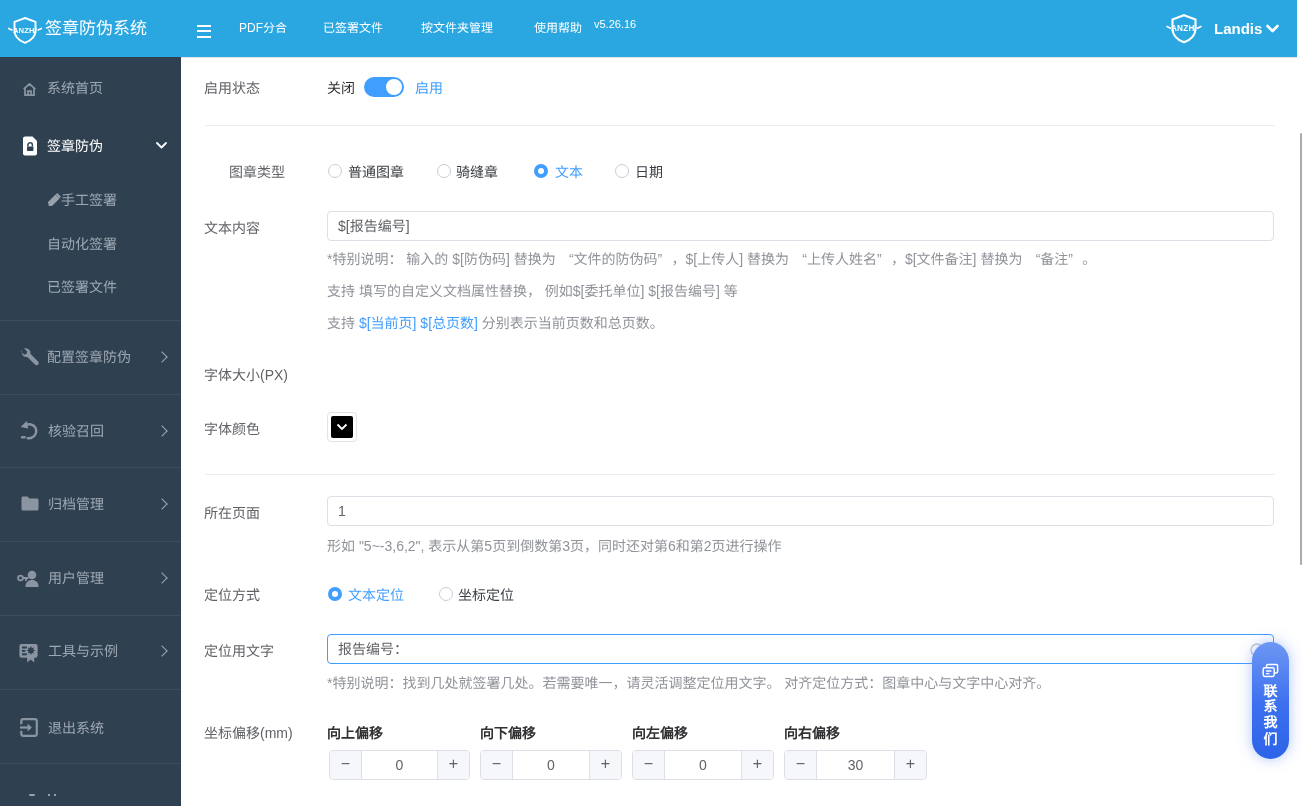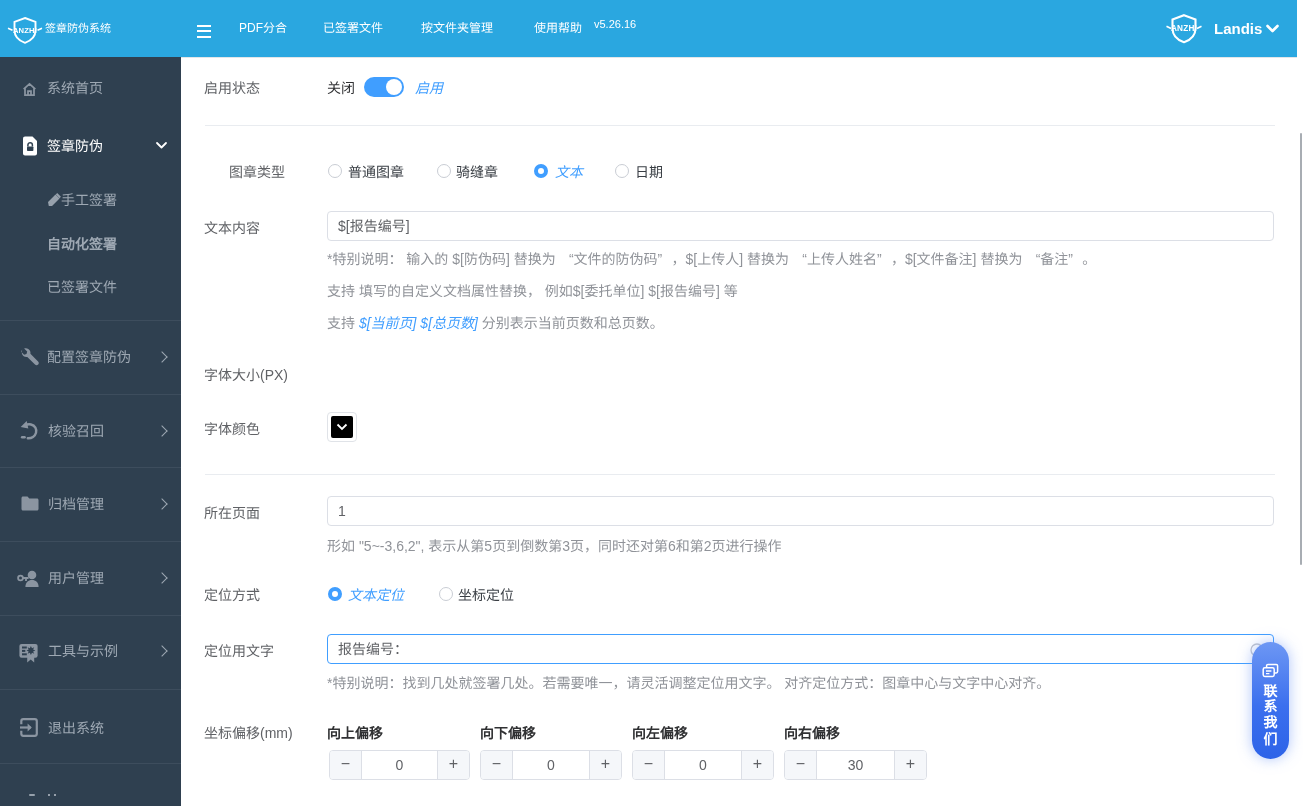--- a/index.html
+++ b/index.html
@@ -18,21 +18,21 @@
   .chev-r { position:absolute; width:8px; height:8px; border-top:1.6px solid #9ea8b3; border-right:1.6px solid #9ea8b3; transform:rotate(45deg); }
   
   #main { position:absolute; left:181px; top:57px; width:1116px; height:749px; background:#fff; border-top:1px solid #e2e6e9; }
   .flabel { position:absolute; left:23px; font-size:14px; color:#606266; white-space:nowrap; }
   .hint { position:absolute; left:146px; font-size:14px; color:#909399; white-space:nowrap; }
   .fdiv { position:absolute; left:24px; width:1070px; height:1px; background:#e9ecf0; }
   .inp { position:absolute; left:146px; width:947px; height:30px; border:1px solid #dcdfe6; border-radius:4px; background:#fff; font-size:14px; color:#606266; line-height:28px; padding-left:10px; }
   .radio { position:absolute; width:14px; height:14px; border:1px solid #c9cdd4; border-radius:50%; background:#fff; }
   .radio.on { border:4.5px solid #409eff; }
   .rlabel { position:absolute; font-size:14px; color:#3a3f45; white-space:nowrap; }
-  .blue { color:#409eff;font-style:italic; }
+  .blue { color:#409eff; }
   .qo { display:inline-block; width:14px; text-align:right; }
   .qc { display:inline-block; width:14px; text-align:left; }
   .numgrp { position:absolute; top:692px; height:30px; border:1px solid #dcdfe6; border-radius:4px; background:#fff; }
   .nbtn { position:absolute; top:0; width:32px; height:28px; background:#f5f7fa; color:#606266; font-size:16px; text-align:center; line-height:26px; }
   .nval { position:absolute; left:32px; right:32px; top:0; height:28px; line-height:28px; text-align:center; color:#606266; }
   #contact { position:absolute; left:1252px; top:642px; width:37px; height:117px; border-radius:19px;
     background:linear-gradient(180deg,#6d97f4 0%,#3b6fee 55%,#2d63e8 100%);
     box-shadow:0 0 14px rgba(110,150,245,0.55); }
   #contact span { position:absolute; left:0; width:37px; text-align:center; color:#fff; font-size:14px; font-weight:bold; }
 </style>
@@ -120,21 +120,21 @@
       <div class="nbtn" style="right:0;border-left:1px solid #dcdfe6;border-radius:0 3px 3px 0;">+</div>
     </div>
   </div>
   <div id="header">
 
     <svg class="abs" style="left:6px;top:17px;" width="38" height="27" viewBox="0 0 38 27">
       <path d="M19 1 L29.5 4.8 L29.5 13 C29.5 19.3 25.2 23.7 19 25.8 C12.8 23.7 8.5 19.3 8.5 13 L8.5 4.8 Z" fill="none" stroke="#fff" stroke-width="1.9"></path>
       <path d="M2 11.2 L6.5 13.2 M36 11.2 L31.5 13.2" stroke="#fff" stroke-width="1.6"></path>
       <text x="19" y="15.6" font-size="7.6" font-weight="bold" fill="#fff" text-anchor="middle" font-family="Liberation Sans, sans-serif" letter-spacing="0.2">ANZHI</text>
     </svg>
-    <div class="hnav" style="left:45px; font-size:11px; font-weight:500;">签章防伪系统</div>
+    <div class="hnav" style="left:45px; font-size:17px; font-weight:500;">签章防伪系统</div>
 
     <div class="abs" style="left:197px;top:24.5px;width:14px;height:2px;background:#fff;"></div>
     <div class="abs" style="left:197px;top:30px;width:14px;height:2px;background:#fff;"></div>
     <div class="abs" style="left:197px;top:35.5px;width:14px;height:2px;background:#fff;"></div>
 
     <div class="hnav" style="left:239px;">PDF分合</div>
     <div class="hnav" style="left:323px;">已签署文件</div>
     <div class="hnav" style="left:421px;">按文件夹管理</div>
     <div class="hnav" style="left:534px;">使用帮助</div>
     <div class="abs" style="left:594px;top:18px;color:#fff;font-size:11px;">v5.26.16</div>
@@ -171,21 +171,21 @@
     </svg>
 
     <svg class="abs" style="left:47px;top:136px;" width="14" height="14" viewBox="0 0 14 14">
       <path d="M1 9 L8.5 1.5 L12.5 5.5 L5 13 Z M1 9 L1.8 13 L5 13" fill="#97a1ac"></path>
       <path d="M9.5 0.8 L13.2 4.5" stroke="#97a1ac" stroke-width="2"></path>
     </svg>
     <div class="sitem" style="top:133px;height:20px;line-height:20px;">
         <span style="position:absolute;left:61px;">手工签署</span>
       </div>
     <div class="sitem" style="top:177px;height:20px;line-height:20px;">
-        <span style="position:absolute;left:47px;font-weight:bold;">自动化签署</span>
+        <span style="position:absolute;left:47px;">自动化签署</span>
       </div>
     <div class="sitem" style="top:220px;height:20px;line-height:20px;">
         <span style="position:absolute;left:47px;">已签署文件</span>
       </div>
     <div class="sdiv" style="top:263px;"></div>
 
     <svg class="abs" style="left:20px;top:290px;" width="20" height="20" viewBox="0 0 20 20">
       <path d="M3.2 1.6 C1.6 3.2 1.2 5.8 2.4 7.8 C3.4 9.5 5.4 10.3 7.3 9.9 L15 17.6 C15.9 18.5 17.3 18.5 18.1 17.6 C19 16.8 19 15.3 18.1 14.5 L10.4 6.8 C10.8 4.9 10 2.9 8.3 1.9 C7 1.1 5.4 1 4.1 1.5 L7.2 4.6 L6.5 7 L4.1 7.7 L1 4.6 C1.2 5 1 4.2 3.2 1.6 Z" fill="#8b95a1"></path>
     </svg>
     <div class="sitem" style="top:290px;height:20px;line-height:20px;">

